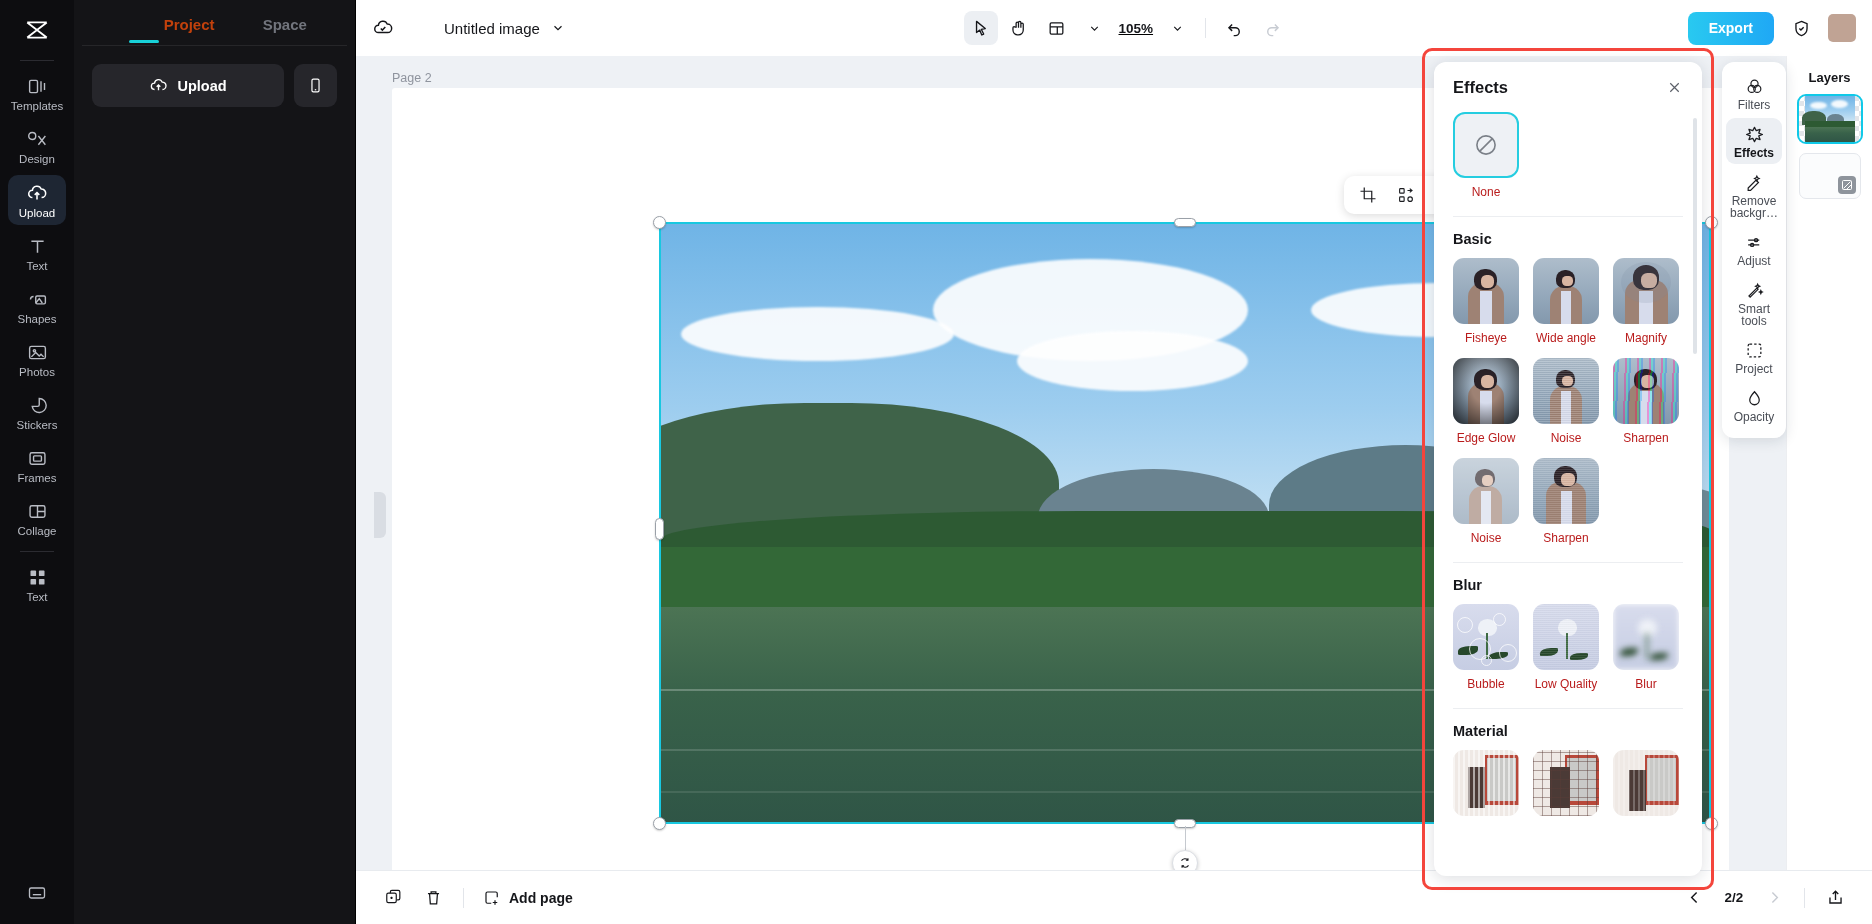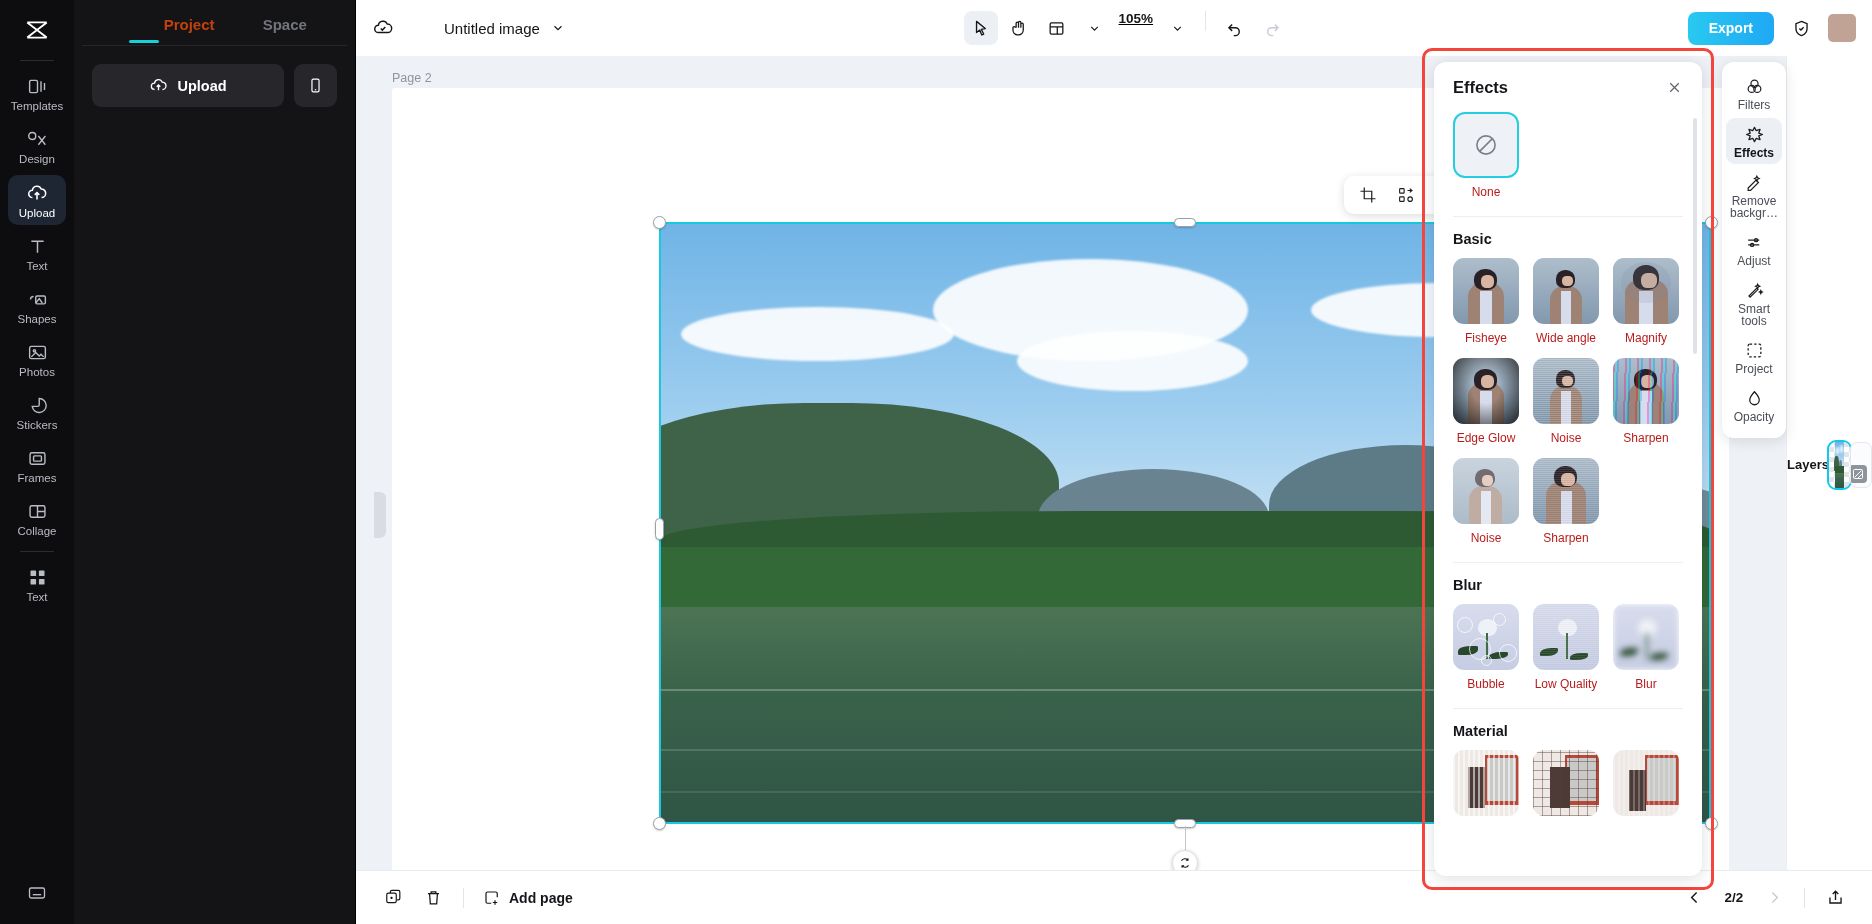--- a/index.html
+++ b/index.html
@@ -74,21 +74,21 @@
 
   
   .main { flex:1; display:flex; flex-direction:column; position:relative; background:#fff; min-width:0; }
   .topbar {
     height: 56px; background:#ffffff; display:flex; align-items:center;
     padding: 0 16px; gap: 10px; position:relative; z-index:30;
   }
   .doc-title { display:flex; align-items:center; gap:11px; cursor:pointer; }
   .doc-title .t { font-size: 15px; color:#15161a;margin-left:39px; }
   .spacer { flex:1; }
-  .tool-grp { display:flex; align-items:flex-start; gap:4px;text-decoration:underline; }
+  .tool-grp { display:flex; align-items:center; gap:4px;text-decoration:underline; }
   .tbtn {
     width: 34px; height:34px; border-radius:8px; display:flex;
     align-items:center; justify-content:center; cursor:pointer; color:#15161a;
   }
   .tbtn.active { background:#eceff3; }
   .tbtn.disabled { color:#c7cbd2; cursor:default; }
   .zoomlvl { font-size:13.5px; font-weight:bold; color:#15161a; padding:0 3px; }
   .vdiv { width:1px; height:20px; background:#e2e5ea; margin:0 7px; }
   .export-btn {
     height:33px; padding: 0 21px; border-radius: 8px;
@@ -178,21 +178,21 @@
     align-items:center; gap:3px; cursor:pointer; color:#1b1c20; margin-bottom:2px;
   }
   .rr-item.active { background:#eceff3; }
   .rr-item .lbl { font-size:12px; line-height:12px; text-align:center; color:#4a4e56; }
   .rr-item.active .lbl { color:#15161a; font-weight:bold; }
 
   
   .layers {
     position:absolute; right:0; top:56px; width:86px; bottom:54px;
     background:#fff; border-left:1px solid #eceef1; z-index:20; padding: 14px 0 0;
-    display:flex; flex-direction:row; align-items:center;
+    display:flex; flex-direction:column; align-items:center;
   }
   .layers-title { font-size:13px; font-weight:bold; color:#15161a; margin-bottom:11px; }
   .layer-tile {
     width:62px; height:46px; border-radius:7px; overflow:hidden; margin-bottom:11px;
     position:relative; cursor:pointer; background:#fff;
   }
   .layer-tile.sel { outline:3px solid #10c9e8; outline-offset:-1px; }
   .layer-tile.empty { border:1px solid #e4e7ec; background:#fbfcfd; }
   .checker {
     position:absolute; inset:0;

